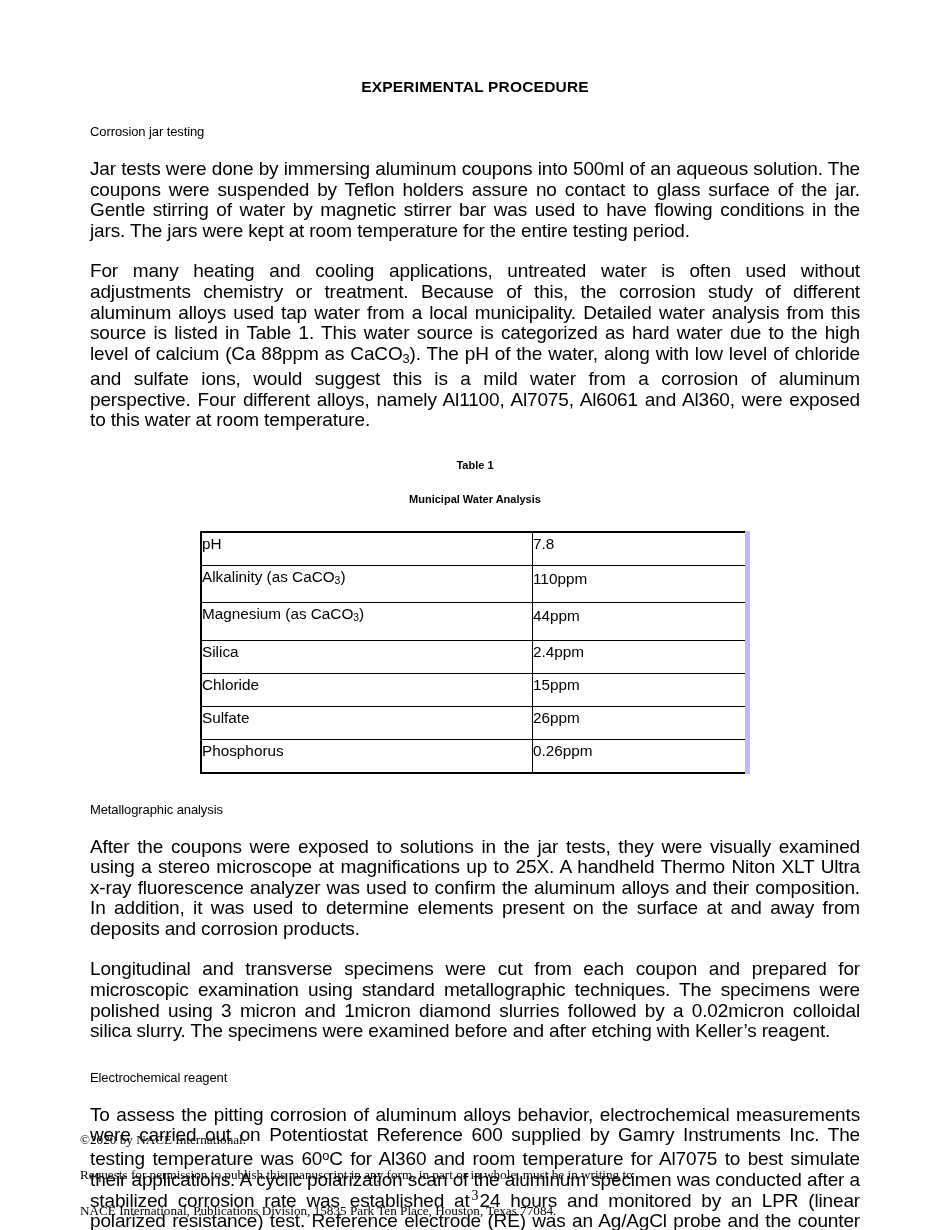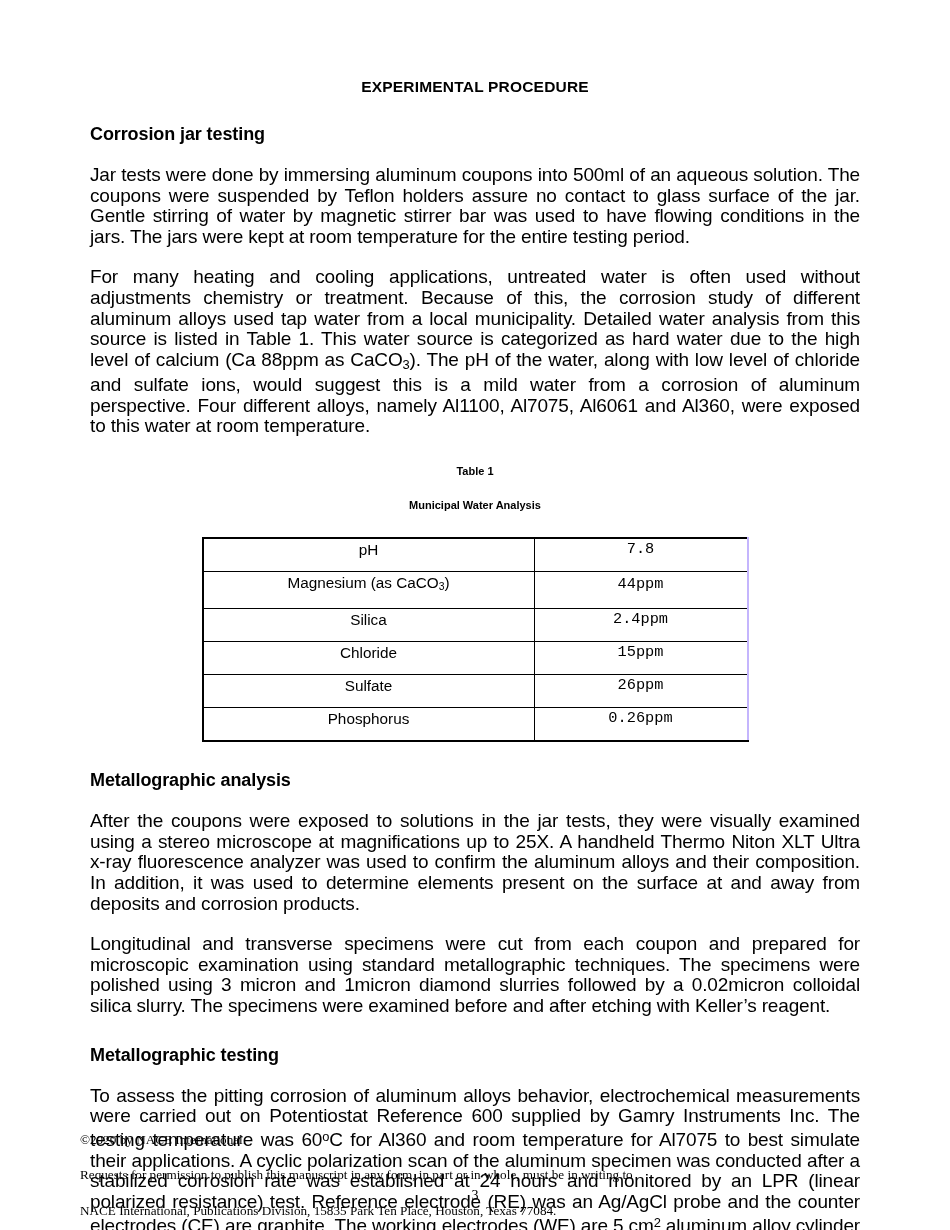--- a/index.html
+++ b/index.html
@@ -27,22 +27,22 @@
   }
   .doc-title {
     text-align: center;
     font-weight: bold;
     font-size: 15.5px;
     letter-spacing: 0.2px;
     margin: 0;
     padding-top: 66px;
   }
   .section-head {
-    font-weight: bold;
-    font-size: 18px;
+    font-weight: normal;
+    font-size: 13px;
     margin: 0;
     padding-top: 28px;
     letter-spacing: -0.1px;
   }
   .para {
     font-size: 19px;
     line-height: 20.6px;
     text-align: justify;
     margin: 0;
     padding-top: 20px;
@@ -61,34 +61,33 @@
   table.water {
     border-collapse: collapse;
     width: 542px;
     margin: 26px auto 0 auto;
     table-layout: fixed;
   }
   table.water td {
     border: 1px solid #000000;
     font-size: 15.3px;
     line-height: 17px;
-    text-align: center;
     padding: 2px 0 13px 0;
     height: 16px;
   }
   table.water td.col-param { width: 330px; }
   table.water td.col-value { width: 212px; }
   table.water tr:last-child td {
     border-bottom: 2px solid #000000;
   }
   table.water tr:first-child td {
     border-top: 2px solid #000000;
   }
   table.water td.col-param { border-left: 2px solid #000000; }
-  table.water td.col-value { border-right: 2px solid #c4b5fd; font-family: Liberation Mono, monospace; }
+  table.water td.col-value { border-right: 5px solid #c4b5fd; }
 
   sub { font-size: 68%; vertical-align: -0.22em; }
   sup { font-size: 68%; vertical-align: 0.42em; }
 
   .footer {
     position: absolute;
     left: 64px;
     top: 1114px;
     width: 800px;
     font-family: "Liberation Serif", serif;
@@ -127,20 +126,24 @@
     <p class="table-caption cap-1">Table 1</p>
     <p class="table-caption cap-2">Municipal Water Analysis</p>
 
     <table class="water">
       <tbody>
           <tr>
             <td class="col-param">pH</td>
             <td class="col-value">7.8</td>
           </tr>
           <tr>
+            <td class="col-param"><span>Alkalinity (as CaCO</span><sub>3</sub><span>)</span></td>
+            <td class="col-value">110ppm</td>
+          </tr>
+          <tr>
             <td class="col-param"><span>Magnesium (as CaCO</span><sub>3</sub><span>)</span></td>
             <td class="col-value">44ppm</td>
           </tr>
           <tr>
             <td class="col-param">Silica</td>
             <td class="col-value">2.4ppm</td>
           </tr>
           <tr>
             <td class="col-param">Chloride</td>
             <td class="col-value">15ppm</td>
@@ -155,21 +158,21 @@
           </tr>
         </tbody>
     </table>
 
     <h2 class="section-head" style="">Metallographic analysis</h2>
 
     <p class="para">After the coupons were exposed to solutions in the jar tests, they were visually examined using a stereo microscope at magnifications up to 25X. A handheld Thermo Niton XLT Ultra x-ray fluorescence analyzer was used to confirm the aluminum alloys and their composition. In addition, it was used to determine elements present on the surface at and away from deposits and corrosion products.</p>
 
     <p class="para">Longitudinal and  transverse  specimens  were  cut from  each  coupon  and  prepared  for  microscopic examination using standard metallographic techniques. The specimens were polished using 3 micron and 1micron diamond slurries followed by a 0.02micron colloidal silica slurry.  The specimens were examined before and after etching with Keller’s reagent.</p>
 
-    <h2 class="section-head">Metallographic testing</h2>
+    <h2 class="section-head">Electrochemical reagent</h2>
 
     <p class="para"><span>To assess the pitting corrosion of aluminum alloys behavior, electrochemical measurements were carried out on Potentiostat Reference 600 supplied by Gamry Instruments Inc. The testing temperature was 60</span><sup>o</sup><span>C for Al360 and room temperature for Al7075 to best simulate their applications. A cyclic polarization scan of the aluminum specimen was conducted after a stabilized corrosion rate was established at 24 hours and monitored by an LPR (linear polarized resistance) test. Reference electrode (RE) was an Ag/AgCl probe and the counter electrodes (CE) are graphite. The working electrodes (WE) are 5 cm</span><sup>2</sup><span> aluminum alloy cylinder coupons.  A cylinder coupon was rotated at 250rpm with a PINE rotator simulating flow</span></p>
 
   </div>
 
   <div class="footer">
     <p class="footer-line">©2020 by NACE International.</p>
     <p class="footer-line">Requests for permission to publish this manuscript in any form, in part or in whole, must be in writing to</p>
     <p class="footer-line">NACE International, Publications Division, 15835 Park Ten Place, Houston, Texas 77084.</p>
     <p class="footer-line">The material presented and the views expressed in this paper are solely those of the author(s) and are not necessarily endorsed by the Association.</p>

